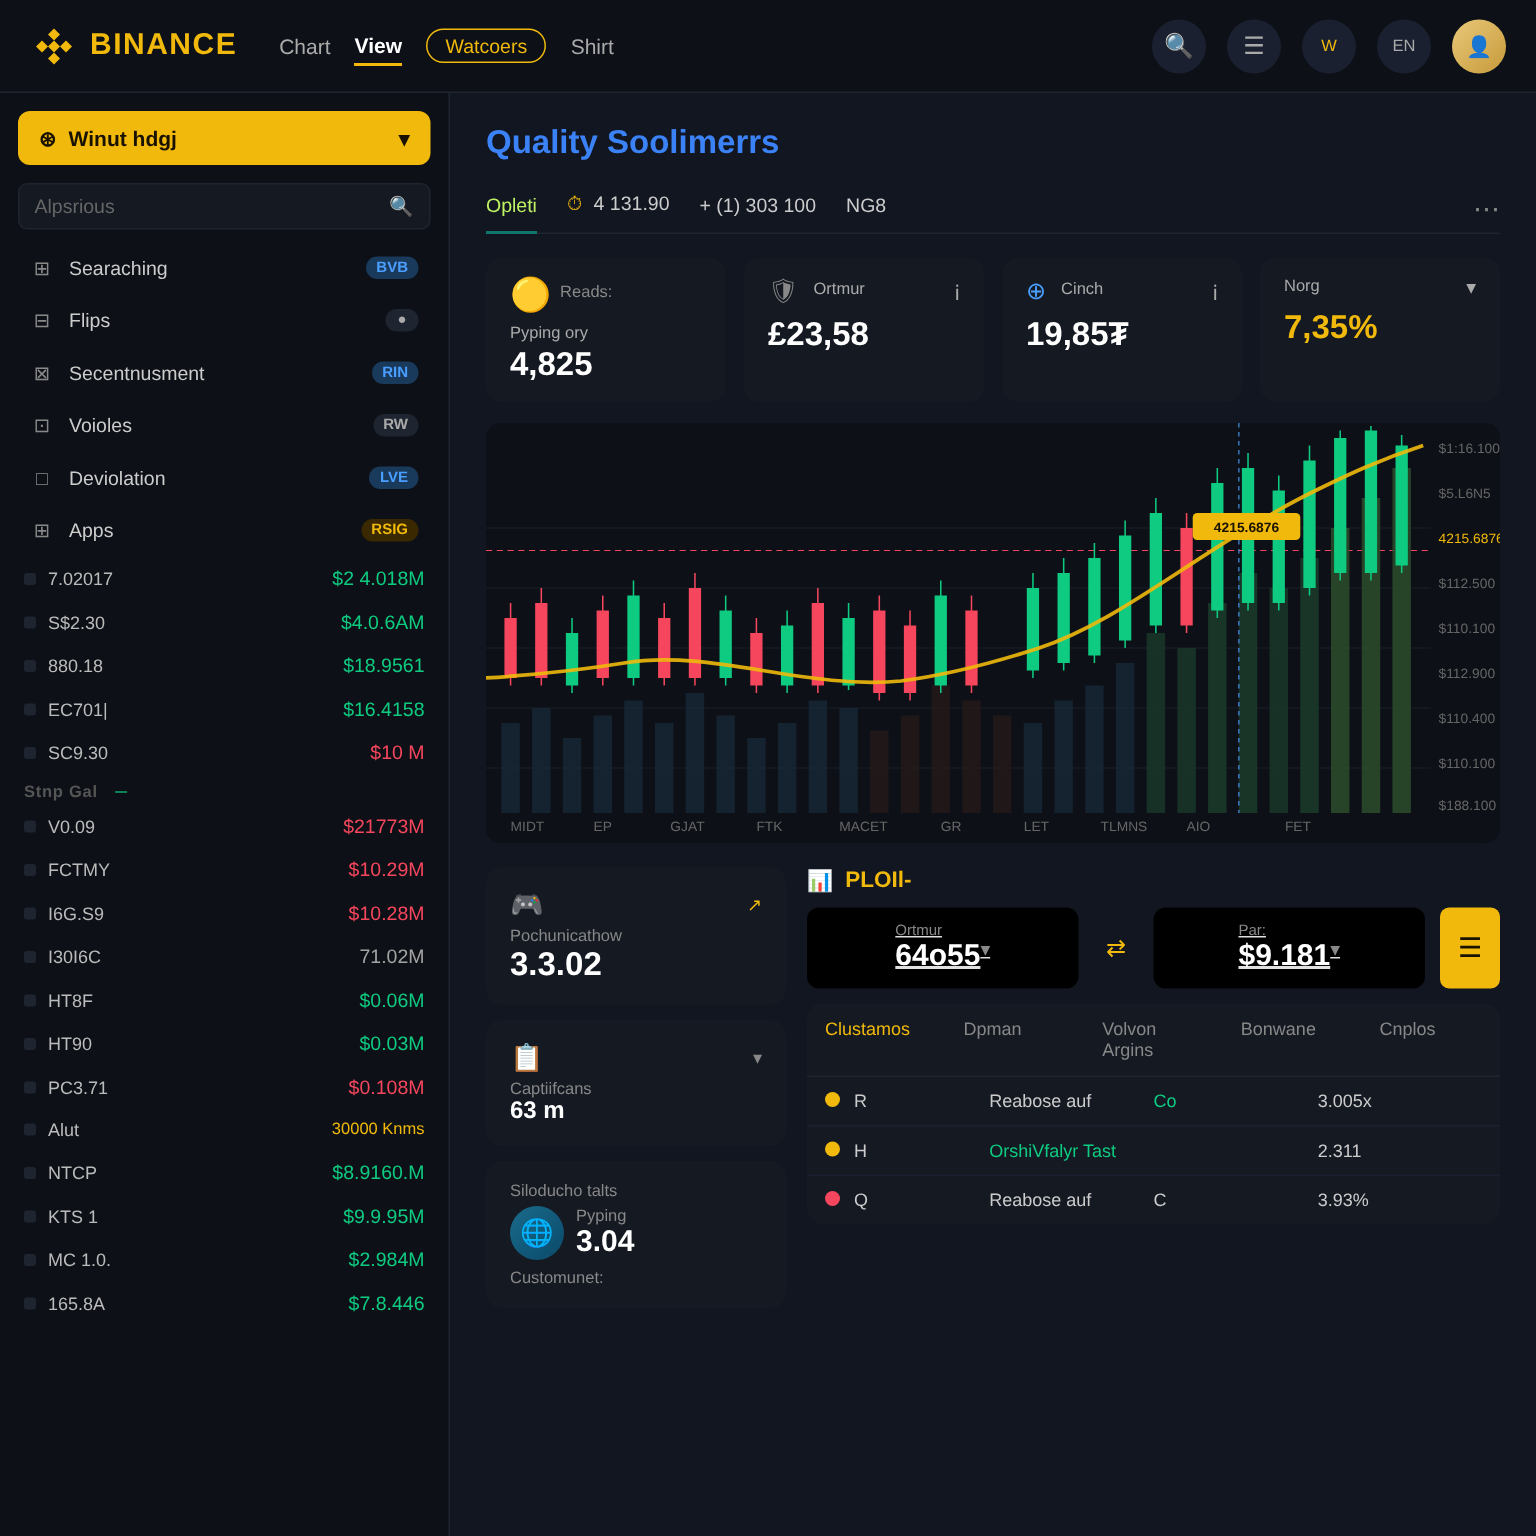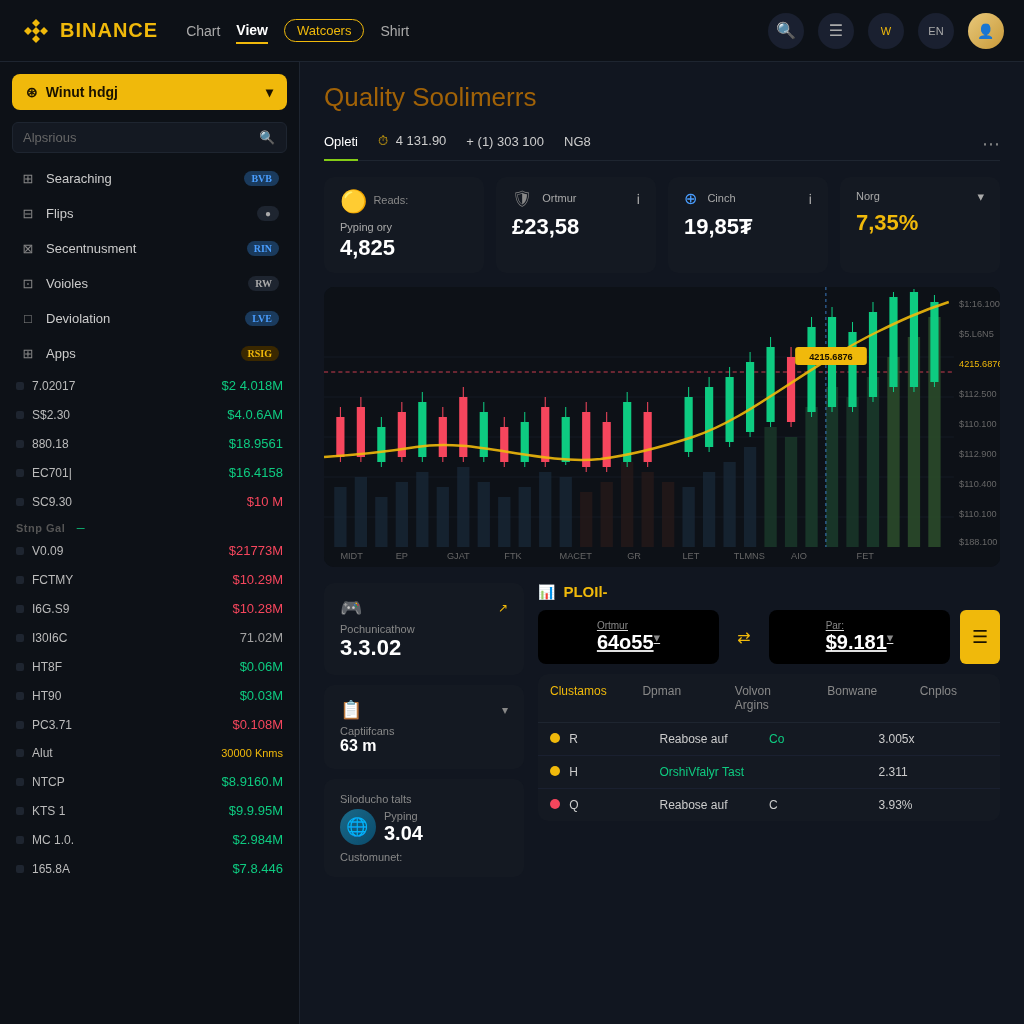--- a/index.html
+++ b/index.html
@@ -173,21 +173,20 @@
       align-items: center;
       justify-content: center;
       color: #888;
       font-size: 13px;
     }
     .sidebar-badge {
       font-size: 10px;
       padding: 2px 7px;
       border-radius: 10px;
       font-weight: 600;
-      font-family: Liberation Serif, serif;
     }
     .badge-blue { background: #1a3a5c; color: #4a9eff; }
     .badge-orange { background: #3a2800; color: #f0b90b; }
     .badge-gray { background: #1e2530; color: #aaa; }
 
     .sidebar-list-item {
       display: flex;
       align-items: center;
       justify-content: space-between;
       padding: 7px 16px;
@@ -214,45 +213,45 @@
     .main-content {
       flex: 1;
       overflow-y: auto;
       padding: 20px 24px;
       background: #111620;
     }
     .main-content::-webkit-scrollbar { width: 4px; }
     .main-content::-webkit-scrollbar-thumb { background: #2a3040; }
 
     .page-title {
-      font-size: 26px;
-      font-weight: 400;
-      color: #a16207;
+      font-size: 22px;
+      font-weight: 700;
+      color: #3b82f6;
       margin-bottom: 14px;
     }
 
     
     .tab-bar {
       display: flex;
       align-items: center;
       gap: 20px;
       border-bottom: 1px solid #1e2530;
       margin-bottom: 16px;
     }
     .tab {
       padding: 6px 0 10px 0;
       color: #888;
       cursor: pointer;
       font-size: 13px;
       border-bottom: 2px solid transparent;
       margin-bottom: -1px;
     }
     .tab.active {
-      color: #ffffff;
-      border-bottom: 2px solid #84cc16;
+      color: #bef264;
+      border-bottom: 2px solid #0f766e;
     }
     .tab-val {
       color: #ccc;
       font-size: 13px;
     }
     .tab-more {
       margin-left: auto;
       color: #888;
       cursor: pointer;
       font-size: 18px;

